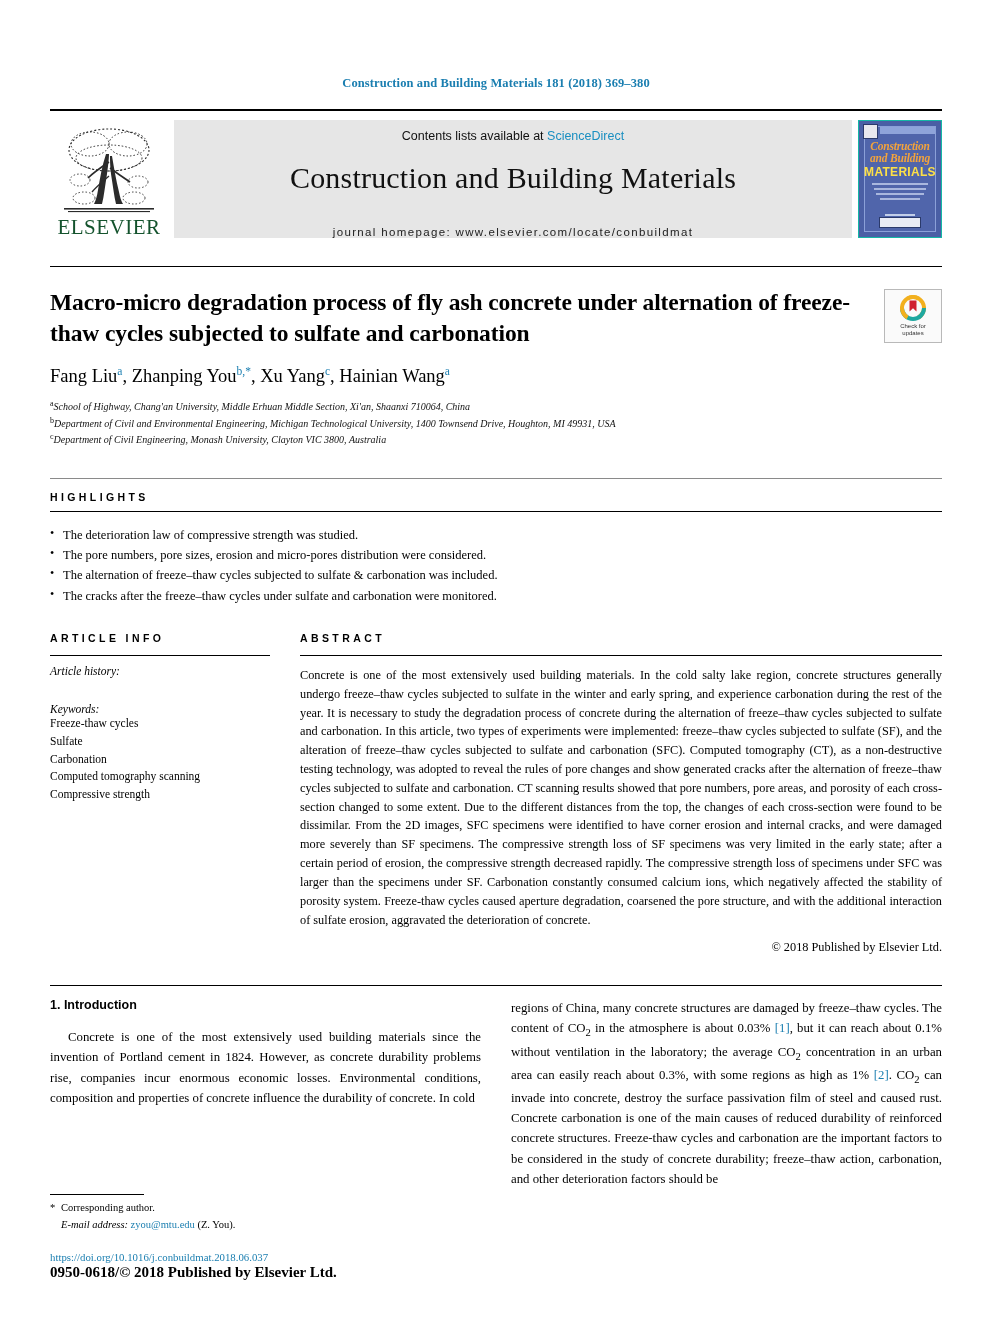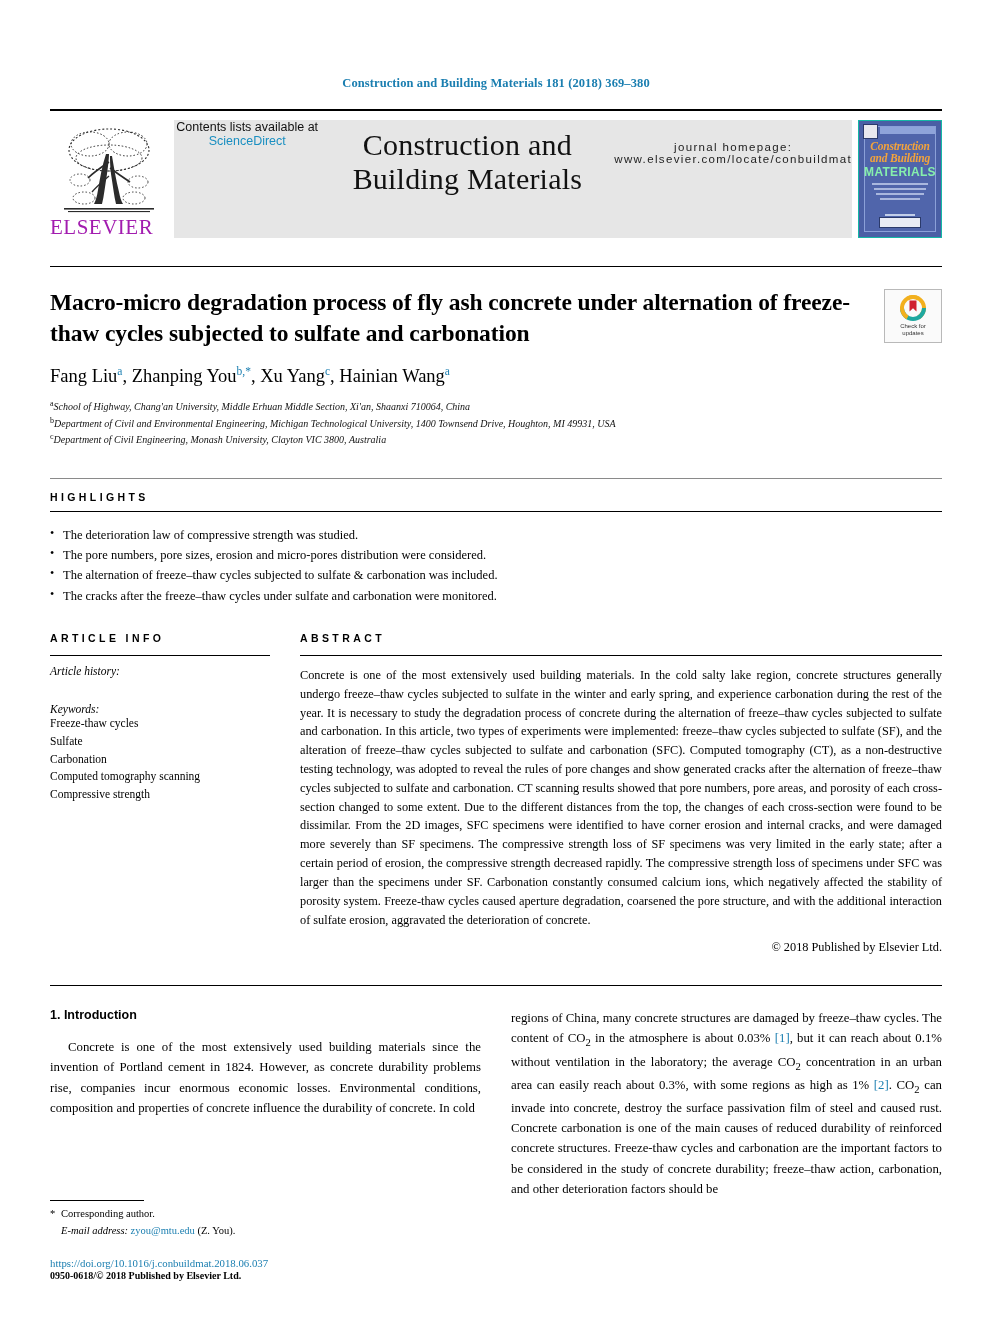--- a/index.html
+++ b/index.html
@@ -43,36 +43,38 @@
     align-items: flex-start;
     justify-content: space-between;
   }
   .elsevier-logo {
     width: 118px;
     flex: 0 0 118px;
     padding-top: 4px;
   }
   .elsevier-logo svg { display: block; width: 118px; height: 96px; }
   .elsevier-word {
-    text-align: left;
-    color: #a21caf;
+    text-align: center;
+    color: #14532d;
     font-family: "Liberation Serif", serif;
     font-size: 21px;
     letter-spacing: .5px;
     line-height: 1;
     margin-top: -3px;
   }
   .masthead-center {
     flex: 1 1 auto;
     background: #e6e6e6;
     margin: 0 6px;
     height: 118px;
     box-sizing: border-box;
     display: flex;
+    flex-direction: column;
     justify-content: space-between;
+    padding-top: 9px;
   }
   .contents-line {
     text-align: center;
     font-family: "Liberation Sans", sans-serif;
     font-size: 12.5px;
     color: #111;
   }
   .contents-line .sd { color: #1a8fc1; }
   .journal-title {
     text-align: center;
@@ -118,21 +120,21 @@
   .cover-t1, .cover-t2 {
     position: absolute; left: 0; right: 0; text-align: center;
     color: #f3a33c; font-family: "Liberation Serif", serif;
     font-style: italic; font-weight: bold; font-size: 11.5px;
     letter-spacing: -.2px;
   }
   .cover-t1 { top: 19px; }
   .cover-t2 { top: 31px; }
   .cover-t3 {
     position: absolute; left: 0; right: 0; top: 44px; text-align: center;
-    color: #86efac; font-family: "Liberation Sans", sans-serif;
+    color: #fde047; font-family: "Liberation Sans", sans-serif;
     font-weight: bold; font-size: 12px; letter-spacing: .3px;
   }
   .cover-lines {
     position: absolute; left: 13px; right: 13px; top: 62px;
   }
   .cover-lines i {
     display: block; height: 2px; background: #b9c6e6; margin-bottom: 3px;
     opacity: .85;
   }
   .cover-lines i:nth-child(1) { width: 100%; }
@@ -264,21 +266,21 @@
   .copyright {
     font-family: "Liberation Serif", serif;
     font-size: 12.3px;
     text-align: right;
     margin-top: 11px;
   }
 
   
   .body-rule { border-top: 1.2px solid #000; margin-top: 30px; }
   .two-col {
-    margin-top: 22px;
+    margin-top: 12px;
     display: flex;
     gap: 30px;
   }
   .bcol { flex: 1 1 0; min-width: 0; }
   h2.sec-title {
     font-family: "Liberation Sans", sans-serif;
     font-size: 12.5px;
     font-weight: bold;
     margin: 0 0 15px 0;
   }
@@ -313,21 +315,21 @@
   .corr .em { font-style: italic; font-weight: normal; }
   .link { color: #1a7eb0; }
   .doi-line {
     font-family: "Liberation Serif", serif;
     font-size: 10.8px;
     color: #1a7eb0;
     margin-top: 18px;
   }
   .issn-line {
     font-family: "Liberation Serif", serif;
-    font-size: 10px;
+    font-size: 15px;
     font-weight: bold;
     color: #000;
     margin-top: 1px;
   }
 </style>
 </head>
 <body>
 
 <div class="page">
 

